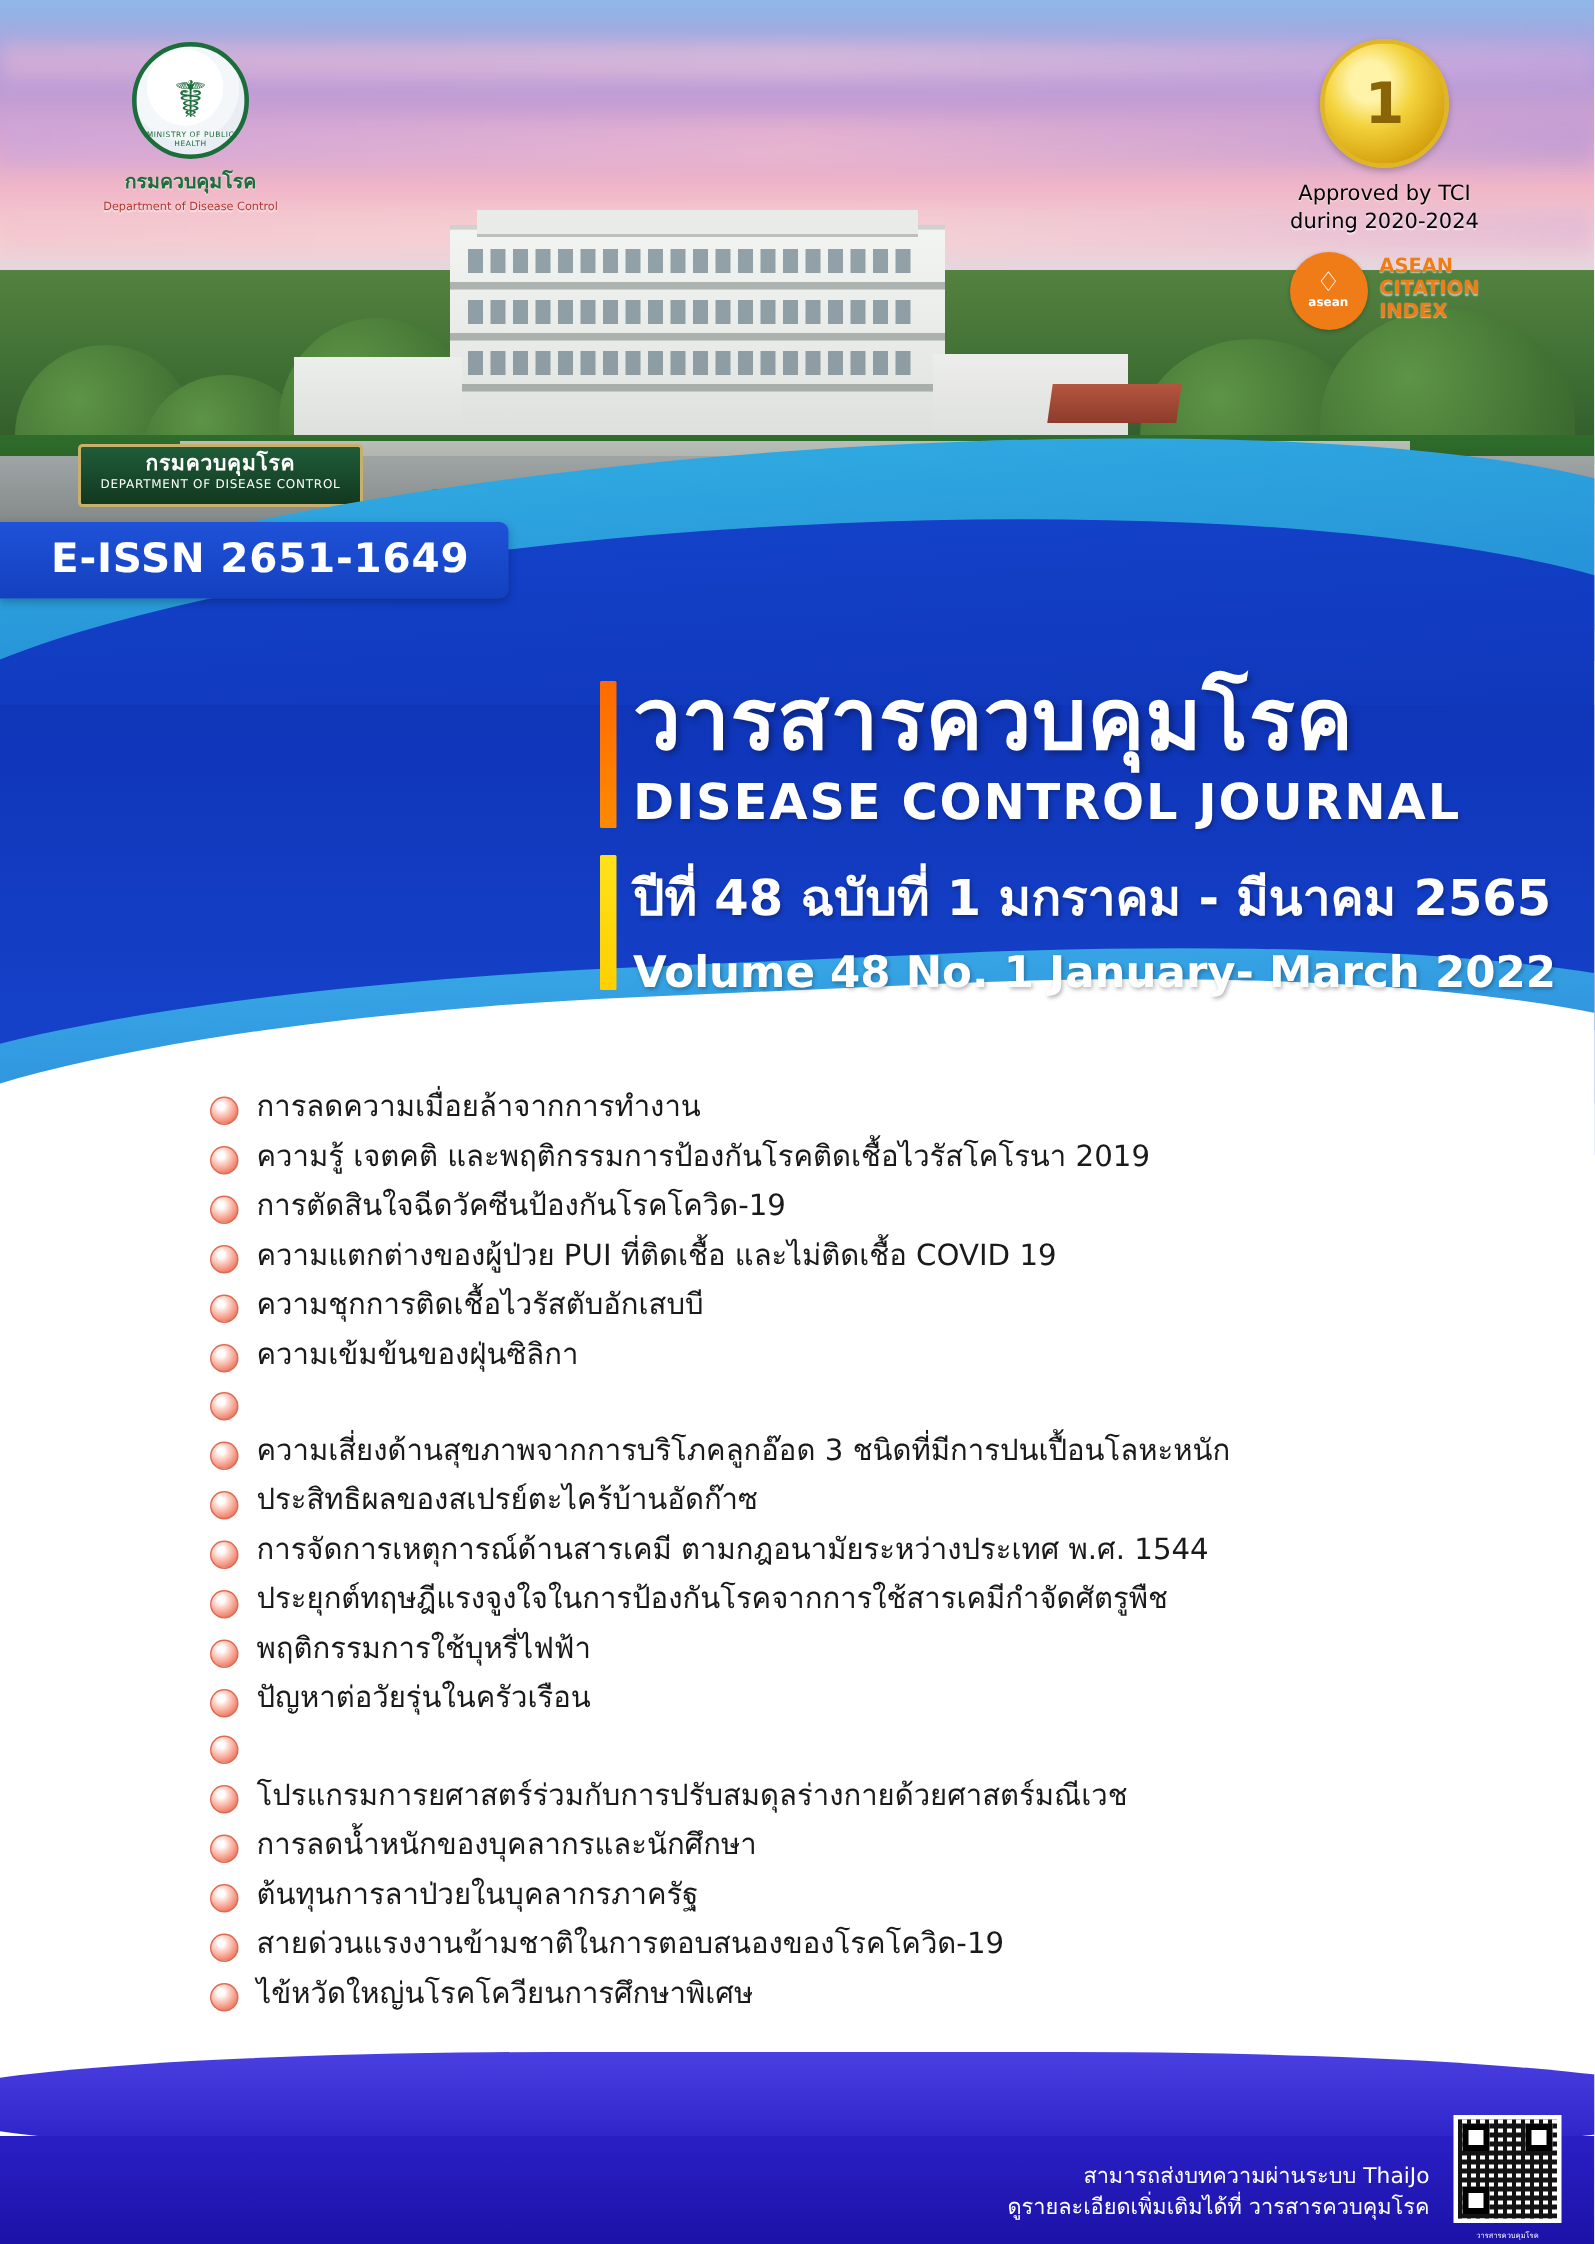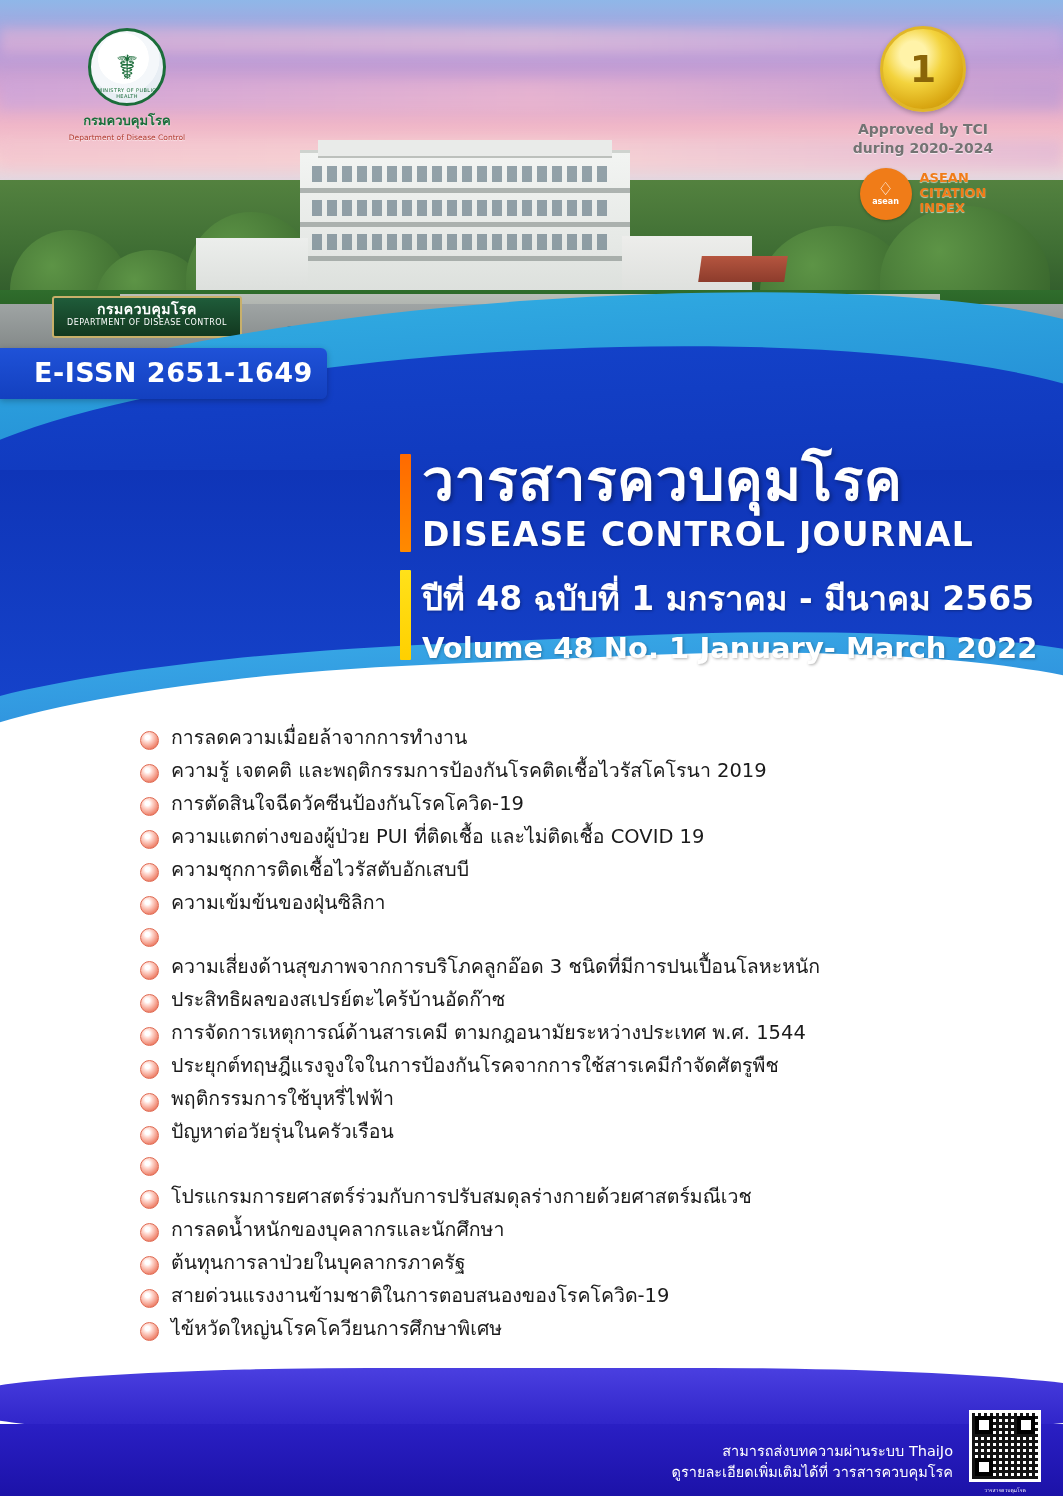--- a/index.html
+++ b/index.html
@@ -226,21 +226,21 @@
     border-radius: 50%;
     background: radial-gradient(circle at 38% 32%, #fff3a8 0 18%, #f3d33d 40%, #d9a712 72%, #b8860b 100%);
     border: 3px solid #e0b627;
     display: flex; align-items: center; justify-content: center;
     color: #8a6508; font-weight: bold; font-size: 38px;
     box-shadow: 0 2px 5px rgba(0,0,0,0.25);
     box-sizing: border-box;
   }
   .tci-text {
     margin-top: 8px;
-    color: #737373; font-weight: bold; font-size: 14px; line-height: 1.35;
+    color: #000000; font-weight: normal; font-size: 14px; line-height: 1.35;
     text-shadow: 0 1px 1px rgba(255,255,255,0.7);
   }
   .aci-row {
     margin-top: 10px;
     display: flex; align-items: center; justify-content: center; gap: 8px;
   }
   .aci-circle {
     width: 52px; height: 52px; border-radius: 50%;
     background: #f07c18;
     display: flex; flex-direction: column; align-items: center; justify-content: center;
@@ -303,21 +303,21 @@
   
   .eissn {
     position: absolute;
     left: 0; top: 348px;
     z-index: 7;
     background: linear-gradient(to bottom, #1f52d8, #1340bf);
     color: #ffffff;
     font-weight: bold;
     font-size: 27px;
     letter-spacing: 0.5px;
-    padding: 9px 14px 11px 34px;
+    padding: 9px 26px 11px 34px;
     border-top-right-radius: 6px;
     border-bottom-right-radius: 6px;
     box-shadow: 0 2px 6px rgba(0,0,0,0.25);
   }
 
   
   .title-block {
     position: absolute;
     left: 400px; top: 452px;
     z-index: 8;

